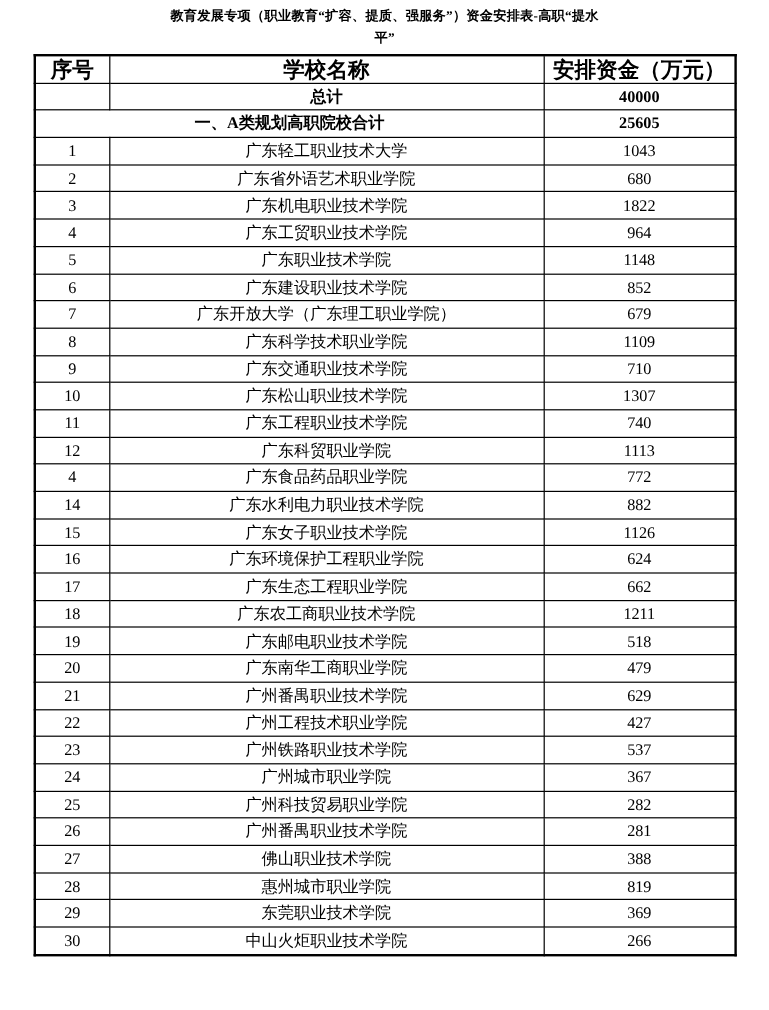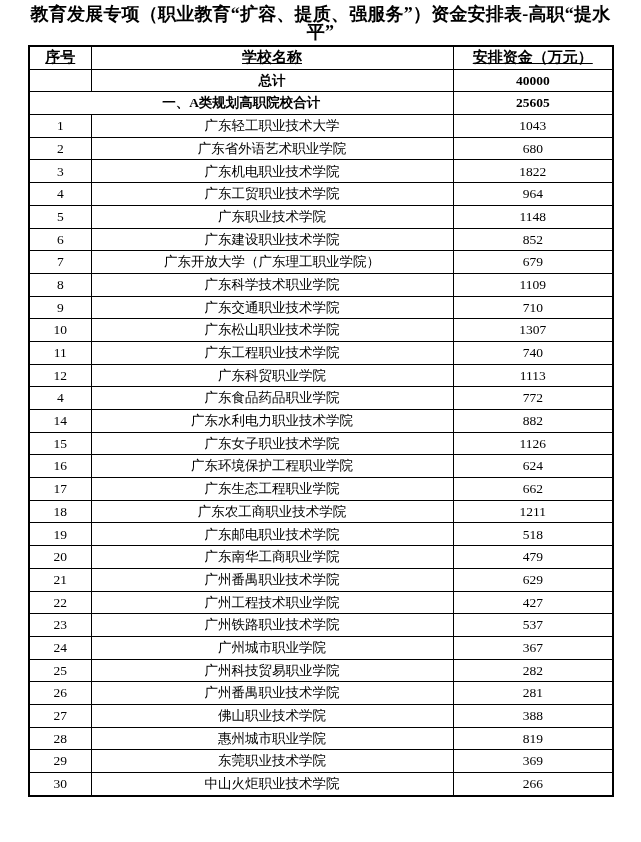--- a/index.html
+++ b/index.html
@@ -12,21 +12,21 @@
     height: 842px;
     font-family: "Liberation Serif", "DejaVu Serif", serif;
     color: #000000;
     overflow: hidden;
   }
   .doc-title {
     width: 605px;
     margin: 6px auto 4px auto;
     text-align: center;
     font-weight: bold;
-    font-size: 18px;
+    font-size: 11px;
     line-height: 17.5px;
     letter-spacing: 0.2px;
   }
   table.funding-table {
     border-collapse: collapse;
     table-layout: fixed;
     margin-left: 28px;
     width: 584px;
     border: 2px solid #000;
   }
@@ -40,22 +40,21 @@
     vertical-align: middle;
     height: 21.7px;
     padding: 0;
     font-size: 13.5px;
     line-height: 1;
     overflow: hidden;
     white-space: nowrap;
   }
   .funding-table th {
     font-weight: bold;
-    font-size: 15px;
-    text-decoration: underline;
+    font-size: 18px;
   }
   .bold { font-weight: bold; }
   .num  { font-family: "Liberation Serif", "DejaVu Serif", serif; }
 </style>
 </head>
 <body>
 
 <div class="doc-title">
   <div>教育发展专项（职业教育“扩容、提质、强服务”）资金安排表-高职“提水</div>
   <div>平”</div>

